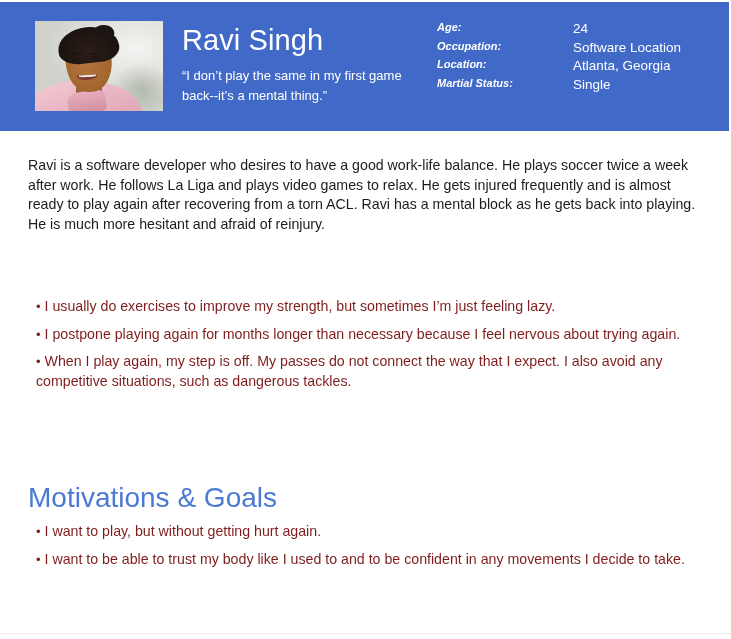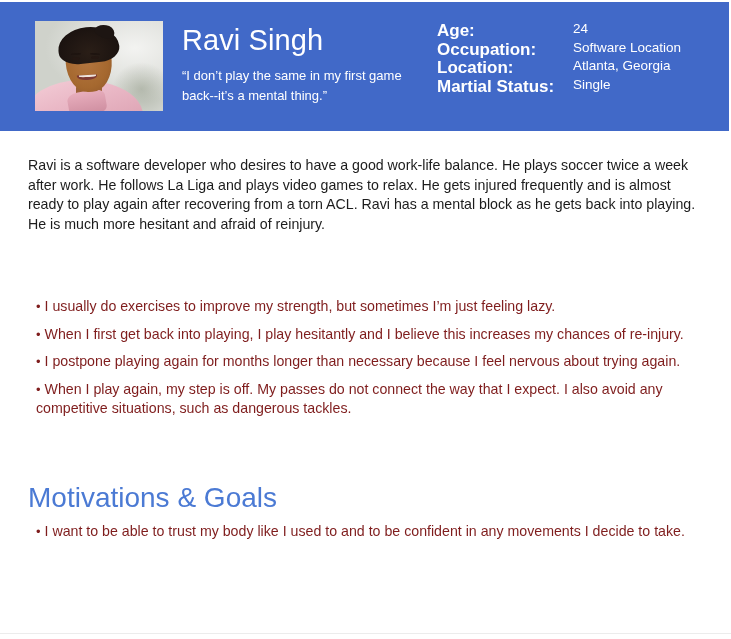--- a/index.html
+++ b/index.html
@@ -195,24 +195,25 @@
     width: 292px;
   }
   .fact-row {
     display: block;
     height: 18.5px;
     white-space: nowrap;
   }
   .fact-label {
     display: inline-block;
     width: 136px;
-    font-size: 17px;
+    font-size: 11px;
     font-weight: bold;
     color: #ffffff;
     vertical-align: top;
+    font-style: italic;
   }
   .fact-value {
     display: inline-block;
     font-size: 13.5px;
     font-weight: 400;
     color: #ffffff;
     vertical-align: top;
   }
 
   
@@ -306,26 +307,26 @@
   </div>
 
   <div id="body-content">
 
     <div class="section" id="sec-intro">
       <p class="section-body">Ravi is a software developer who desires to have a good work-life balance. He plays soccer twice a week after work. He follows La Liga and plays video games to relax. He gets injured frequently and is almost ready to play again after recovering from a torn ACL. Ravi has a mental block as he gets back into playing. He is much more hesitant and afraid of reinjury.</p>
     </div>
 
     <div class="section" id="sec-behav">
       <p class="bullet-line"><span class="bullet-dot">•</span> <span>I usually do exercises to improve my strength, but sometimes I’m just feeling lazy.</span></p>
-      <p class="bullet-line"><span class="bullet-dot">•</span> <span>When I first get back into playing, I play hesitantly and I believe this increases my chances of re-injury.</span></p>
       <p class="bullet-line"><span class="bullet-dot">•</span> <span>I postpone playing again for months longer than necessary because I feel nervous about trying again.</span></p>
       <p class="bullet-line"><span class="bullet-dot">•</span> <span>When I play again, my step is off. My passes do not connect the way that I expect. I also avoid any competitive situations, such as dangerous tackles.</span></p>
     </div>
 
     <div class="section" id="sec-motiv">
       <div class="section-title">Motivations &amp; Goals</div>
+      <p class="bullet-line"><span class="bullet-dot">•</span> <span>I want to play, but without getting hurt again.</span></p>
       <p class="bullet-line"><span class="bullet-dot">•</span> <span>I want to be able to trust my body like I used to and to be confident in any movements I decide to take.</span></p>
     </div>
 
   </div>
 
   <div class="slide-bottom-rule"></div>
 </div>
 
 </body></html>

